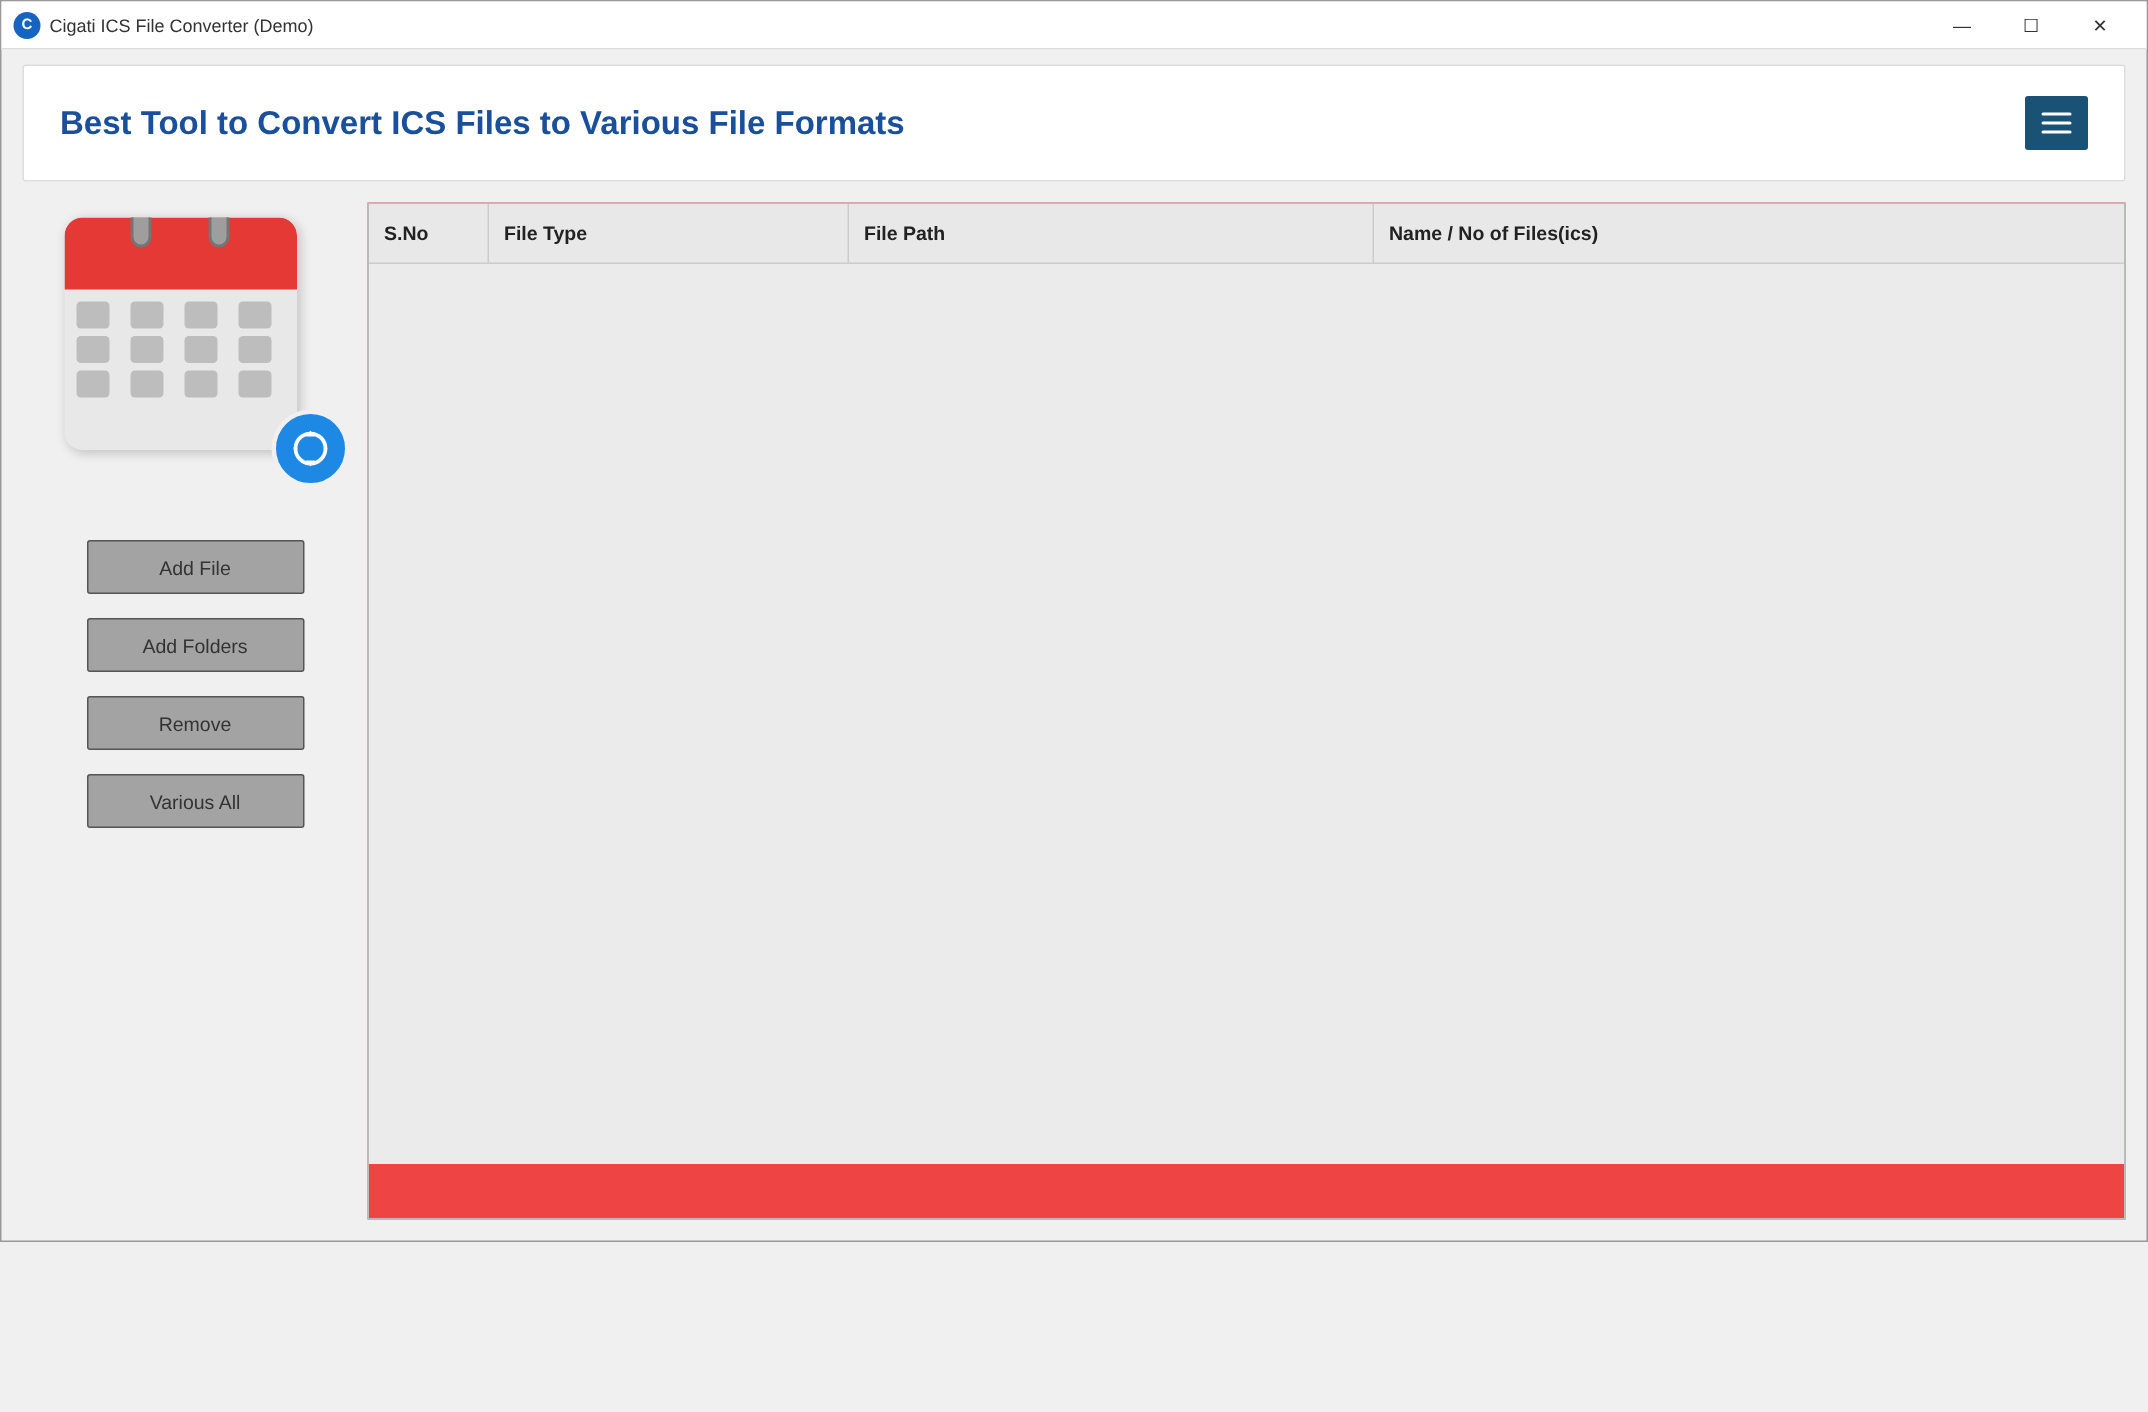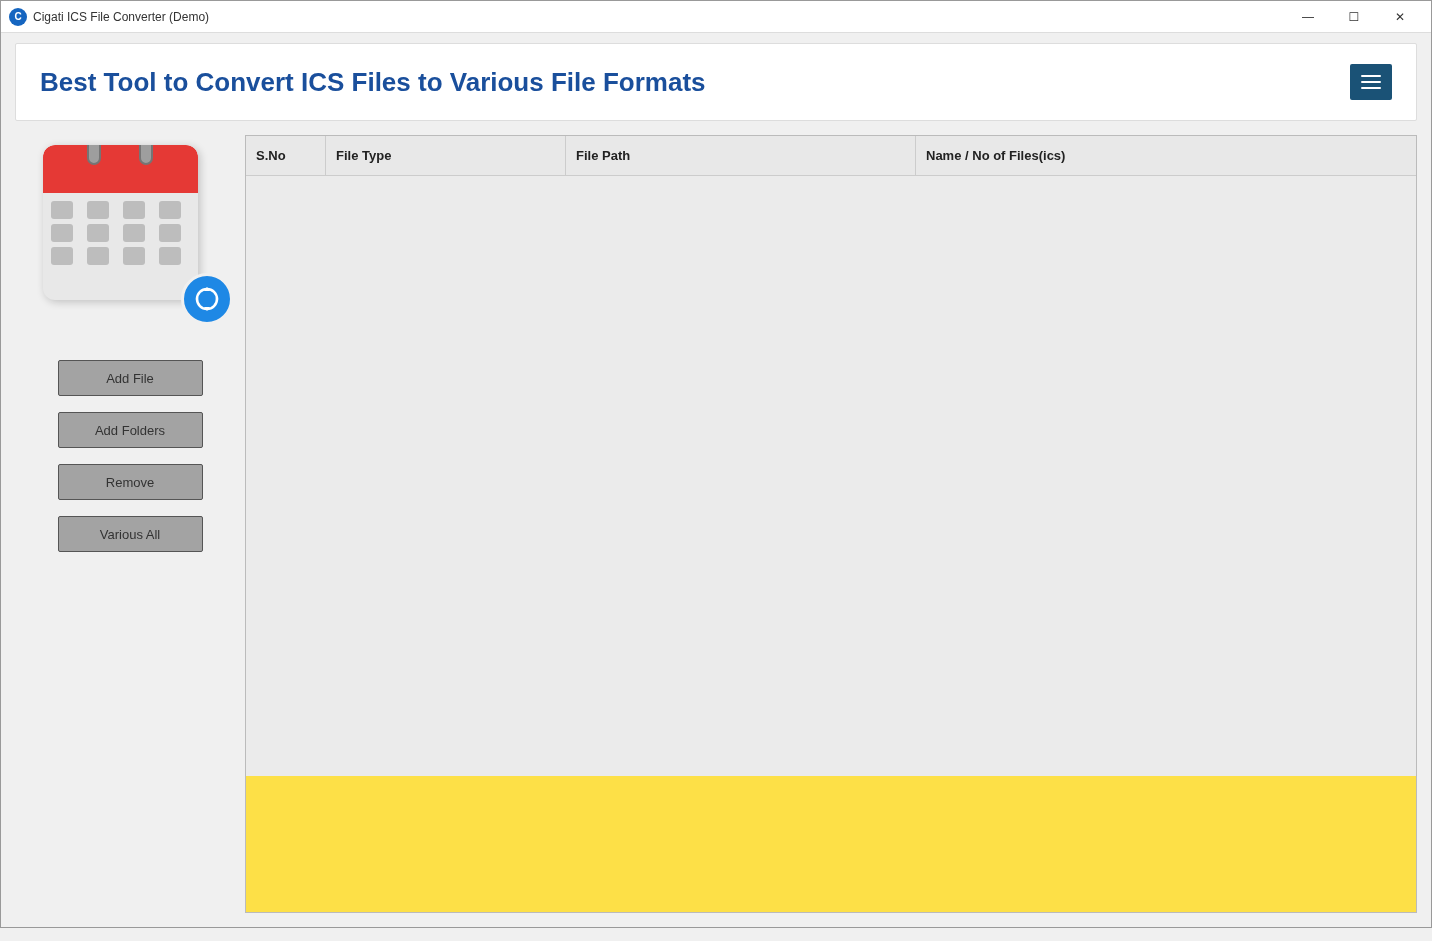--- a/index.html
+++ b/index.html
@@ -11,21 +11,21 @@
 
     body {
       background: #f0f0f0;
       width: 1432px;
       height: 941px;
       overflow: hidden;
     }
 
     .window {
       width: 1432px;
-      height: 928px;
+      height: 828px;
       background: #f0f0f0;
       border: 1px solid #999;
       display: flex;
       flex-direction: column;
     }
 
     
     .title-bar {
       background: #ffffff;
       height: 32px;
@@ -87,21 +87,21 @@
       display: flex;
       align-items: center;
       justify-content: space-between;
       flex-shrink: 0;
       margin: 10px 14px 0 14px;
       border: 1px solid #ddd;
       border-radius: 2px;
     }
 
     .header-title {
-      font-size: 26px;
+      font-size: 22px;
       font-weight: 600;
       color: #1a4f9c;
     }
 
     .menu-btn {
       background: #1a5276;
       border: none;
       width: 42px;
       height: 36px;
       cursor: pointer;
@@ -236,21 +236,21 @@
       cursor: pointer;
       font-size: 13px;
       color: #333;
       text-align: center;
       border-radius: 2px;
     }
 
     
     .table-area {
       flex: 1;
-      background: #fde047;
+      background: #ef4444;
       border: 1px solid #bbb;
       overflow: auto;
     }
 
     .table-header {
       display: grid;
       grid-template-columns: 80px 240px 350px 160px 1fr;
       background: #e8e8e8;
       border-bottom: 1px solid #ccc;
       position: sticky;

